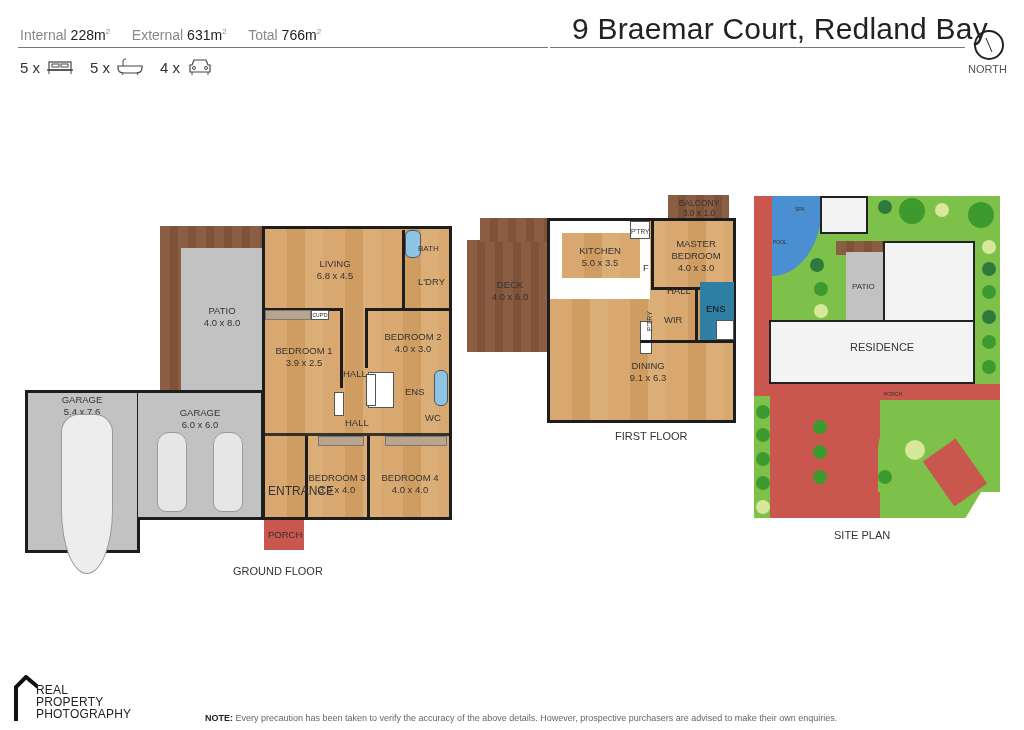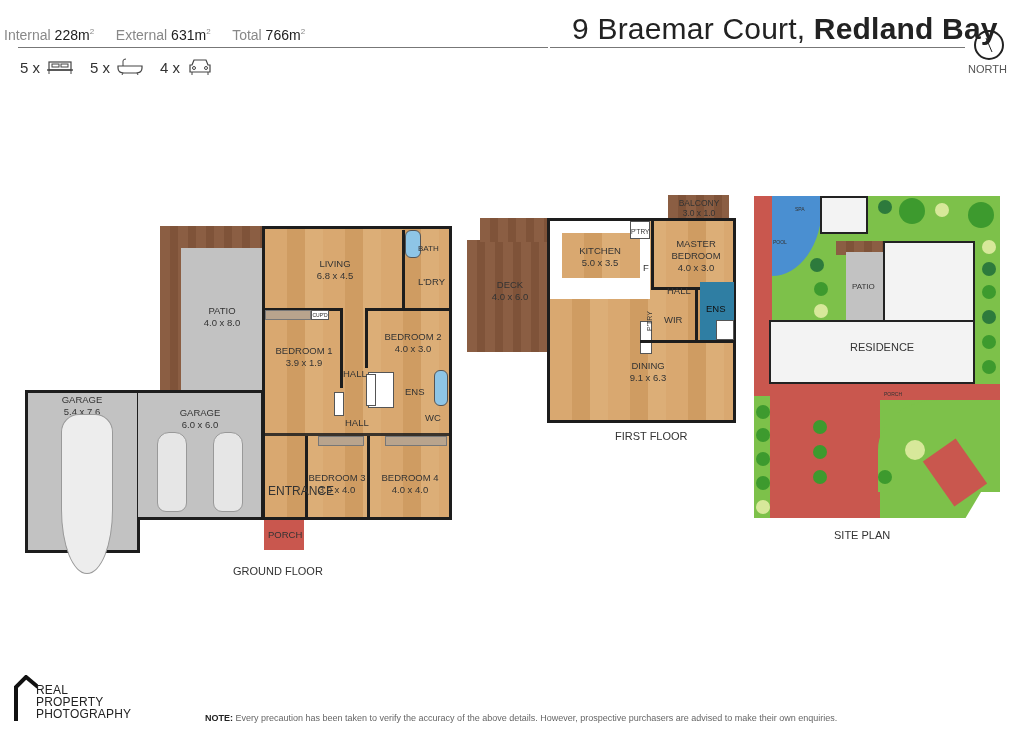--- a/index.html
+++ b/index.html
@@ -1,27 +1,27 @@
 <!DOCTYPE html>
 <html><head>
 <meta charset="utf-8">
 <style>
   * { box-sizing: border-box; margin: 0; padding: 0; }
   body { width: 1024px; height: 730px; background: #ffffff; position: relative; overflow: hidden; font-family: "Liberation Sans", sans-serif; color: #222; }
   .abs { position: absolute; }
-  .hdr-stats { left: 4px; top: 27px; font-size: 14px; color: #888; white-space: nowrap; text-align: right; }
+  .hdr-stats { left: 20px; top: 27px; font-size: 14px; color: #888; white-space: nowrap; text-align: right; }
   .hdr-stats b { color: #222; font-weight: normal; }
   .hdr-stats sup { font-size: 8px; }
   .hdr-stats .gap { display: inline-block; width: 14px; }
   .hdr-line-left { left: 18px; top: 47px; width: 530px; height: 1px; background: #777; }
   .hdr-line-right { left: 550px; top: 47px; width: 415px; height: 1px; background: #777; }
   .counts { left: 20px; top: 58px; font-size: 15px; color: #333; display: flex; align-items: center; gap: 6px; }
   .counts .ico { display: inline-block; width: 28px; height: 18px; margin-right: 10px; }
   .title { left: 572px; top: 12px; font-size: 30px; color: #222; white-space: nowrap; letter-spacing: 0.2px; }
-  .title .bold { font-weight: bold; }
+  .title .bold { font-weight: normal; }
   .compass { left: 974px; top: 30px; width: 30px; height: 30px; border: 2px solid #222; border-radius: 50%; }
   .north-lbl { left: 968px; top: 63px; font-size: 11px; color: #555; }
   .plan { position: absolute; }
   .wood { background: repeating-linear-gradient(90deg, #d9a870 0 22px, #cf9c62 22px 40px, #dcae77 40px 58px); }
   .deckwood { background: repeating-linear-gradient(90deg, #8b5e43 0 10px, #7f5339 10px 18px); }
   .grey { background: #c2c2c2; }
   .wall { border: 3px solid #1d1d1d; }
   .room-lbl { position: absolute; font-size: 9.5px; color: #333; text-align: center; line-height: 12px; white-space: nowrap; }
   .floor-lbl { position: absolute; font-size: 11px; color: #333; text-align: center; }
   .brick { background: #c9574e; }
@@ -120,21 +120,21 @@
   <div class="plan" style="left:318px;top:436px;width:46px;height:10px;background:#b9a48d;border:1px solid #777;"></div>
   <div class="plan" style="left:385px;top:436px;width:62px;height:10px;background:#b9a48d;border:1px solid #777;"></div>
 
   <div class="plan" style="left:311px;top:310px;width:18px;height:10px;background:#fff;border:1px solid #555;font-size:5px;text-align:center;line-height:9px;">CUP'D</div>
   <div class="plan" style="left:334px;top:392px;width:10px;height:24px;background:#fff;border:1px solid #555;"></div>
   <div class="plan" style="left:366px;top:374px;width:10px;height:32px;background:#fff;border:1px solid #555;"></div>
 
   <div class="room-lbl" style="left:300px;top:258px;width:70px;"><span>LIVING</span><br><span>6.8 x 4.5</span></div>
   <div class="room-lbl" style="left:418px;top:243px;font-size:8px;">BATH</div>
   <div class="room-lbl" style="left:418px;top:276px;">L'DRY</div>
-  <div class="room-lbl" style="left:270px;top:345px;width:68px;"><span>BEDROOM 1</span><br><span>3.9 x 1.9</span></div>
+  <div class="room-lbl" style="left:270px;top:345px;width:68px;"><span>BEDROOM 1</span><br><span>3.9 x 2.5</span></div>
   <div class="room-lbl" style="left:378px;top:331px;width:70px;"><span>BEDROOM 2</span><br><span>4.0 x 3.0</span></div>
   <div class="room-lbl" style="left:343px;top:368px;">HALL</div>
   <div class="room-lbl" style="left:405px;top:386px;">ENS</div>
   <div class="room-lbl" style="left:425px;top:412px;">WC</div>
   <div class="room-lbl" style="left:345px;top:417px;">HALL</div>
   <div class="room-lbl" style="left:268px;top:485px;font-size:12px;">ENTRANCE</div>
   <div class="room-lbl" style="left:306px;top:472px;width:62px;"><span>BEDROOM 3</span><br><span>3.0 x 4.0</span></div>
   <div class="room-lbl" style="left:370px;top:472px;width:80px;"><span>BEDROOM 4</span><br><span>4.0 x 4.0</span></div>
 
   <div class="plan grey wall" style="left:25px;top:390px;width:115px;height:163px;"></div>

